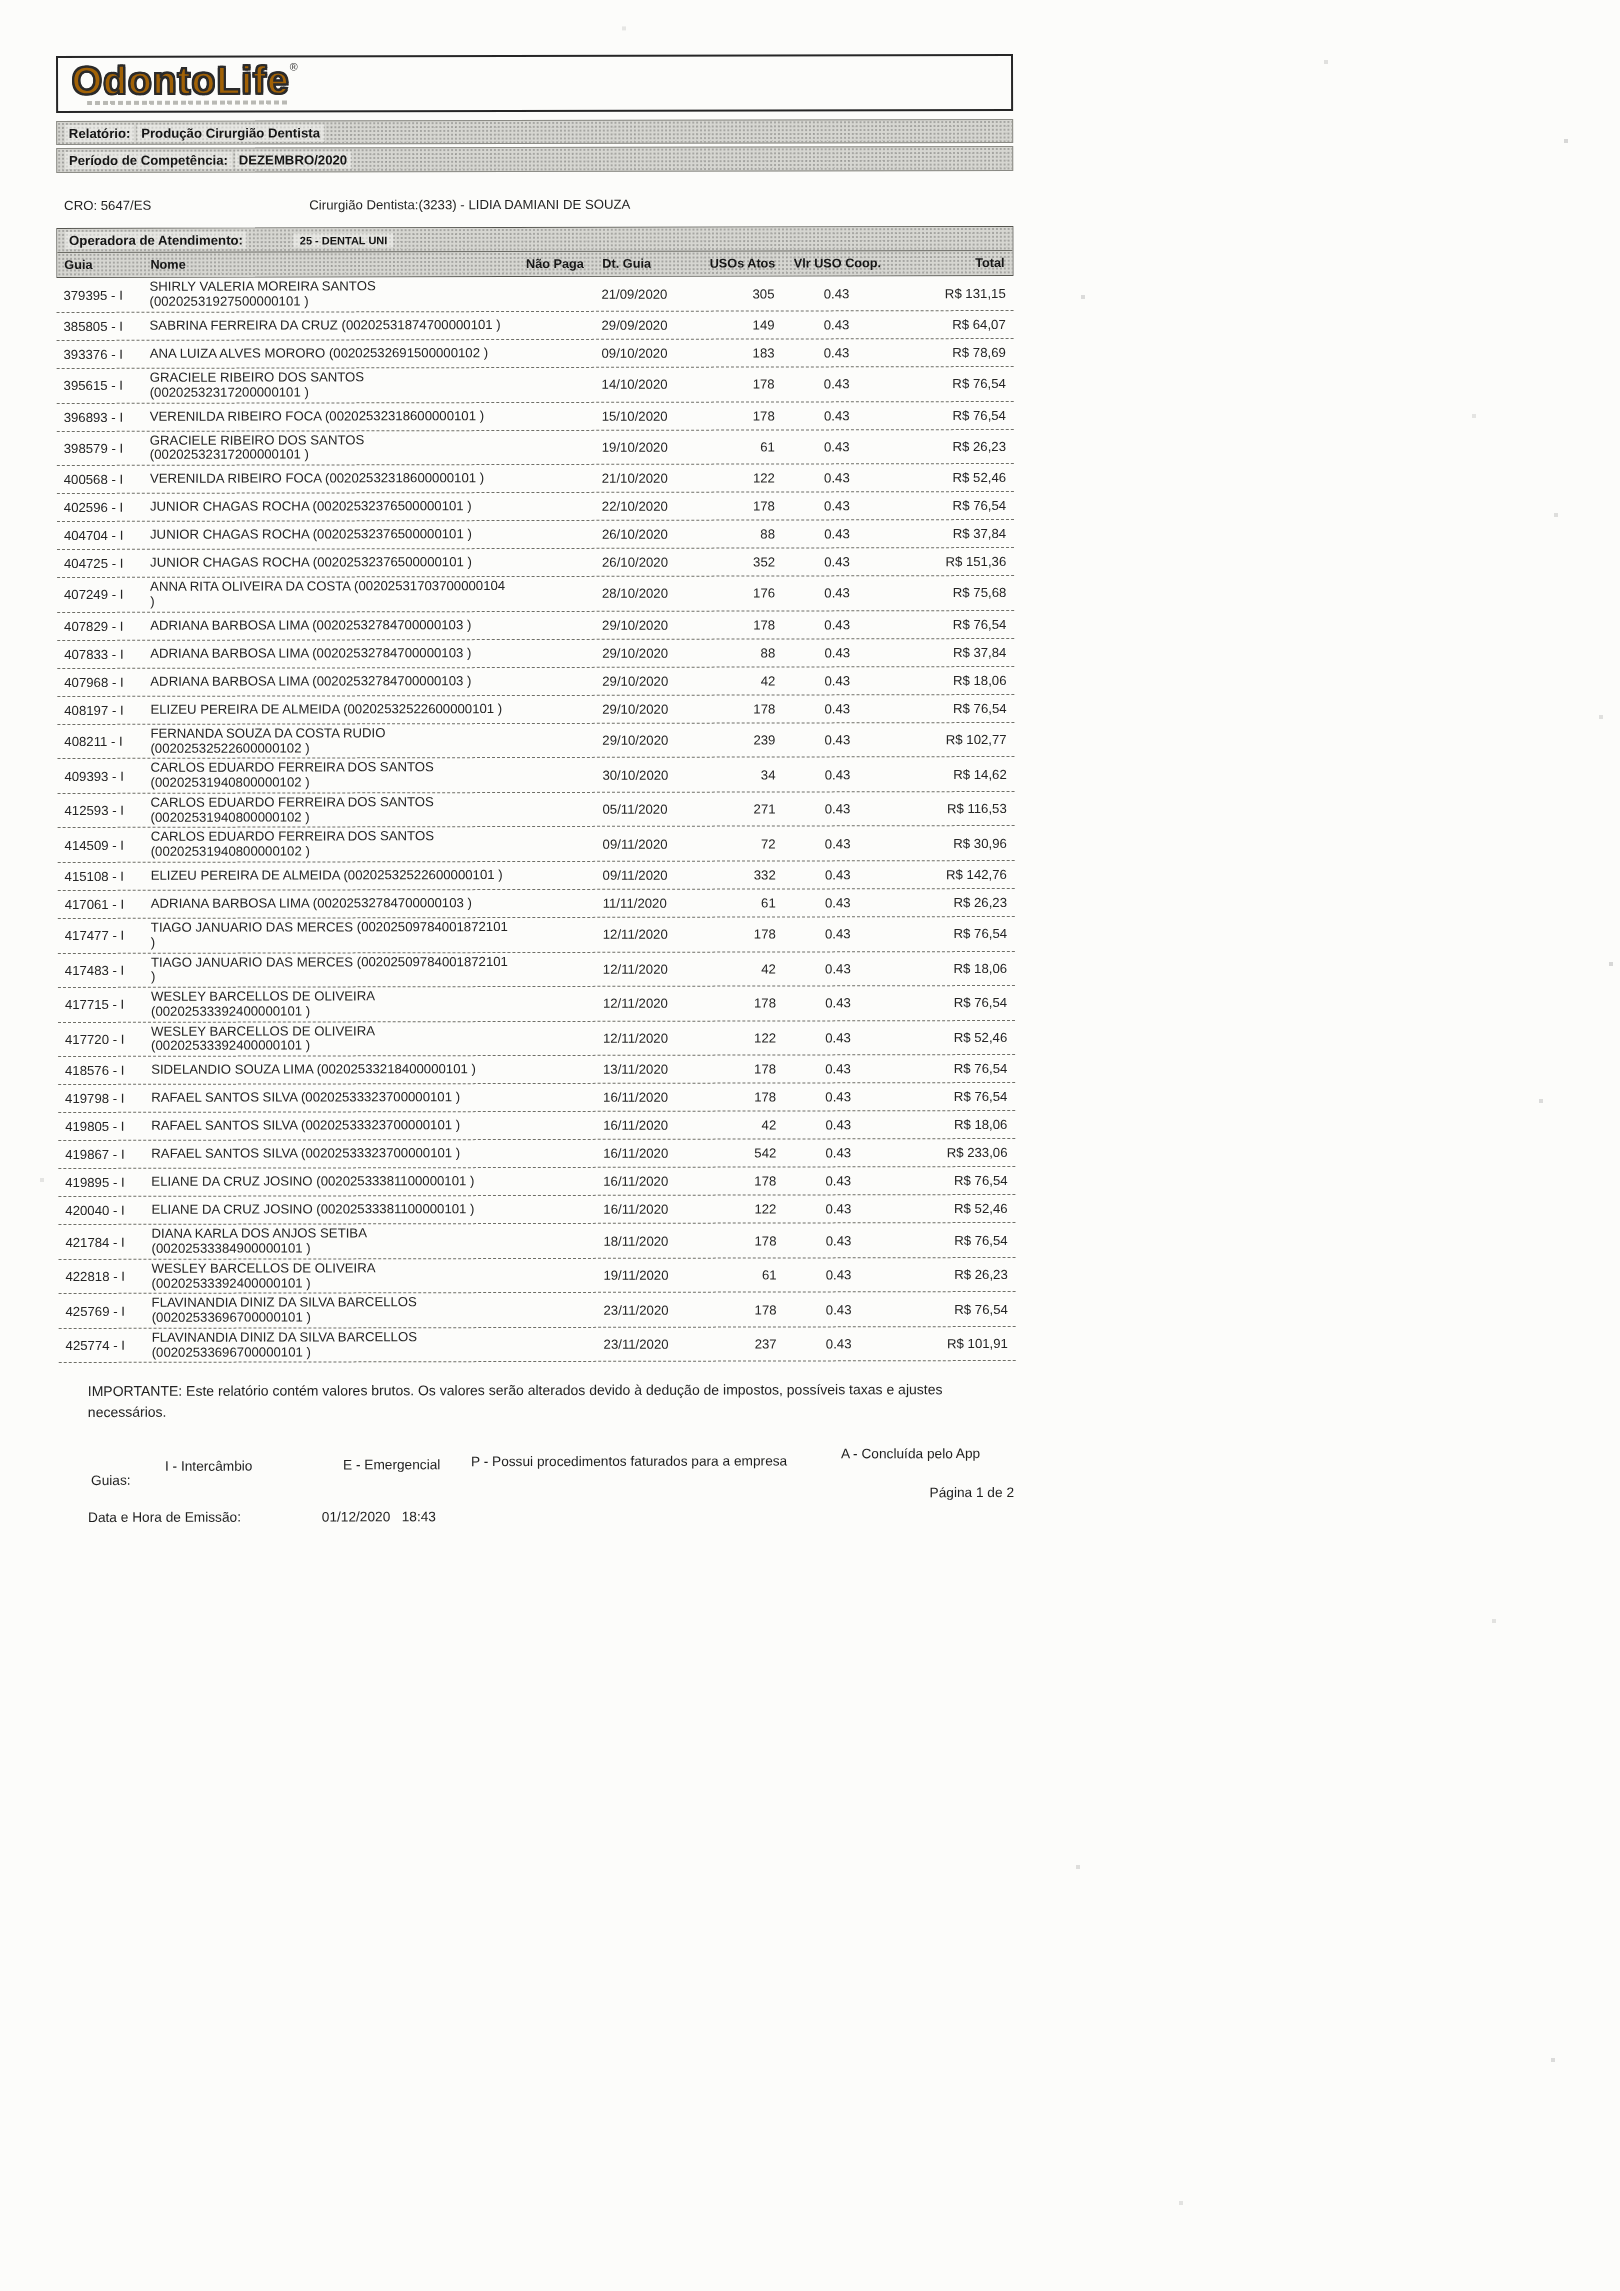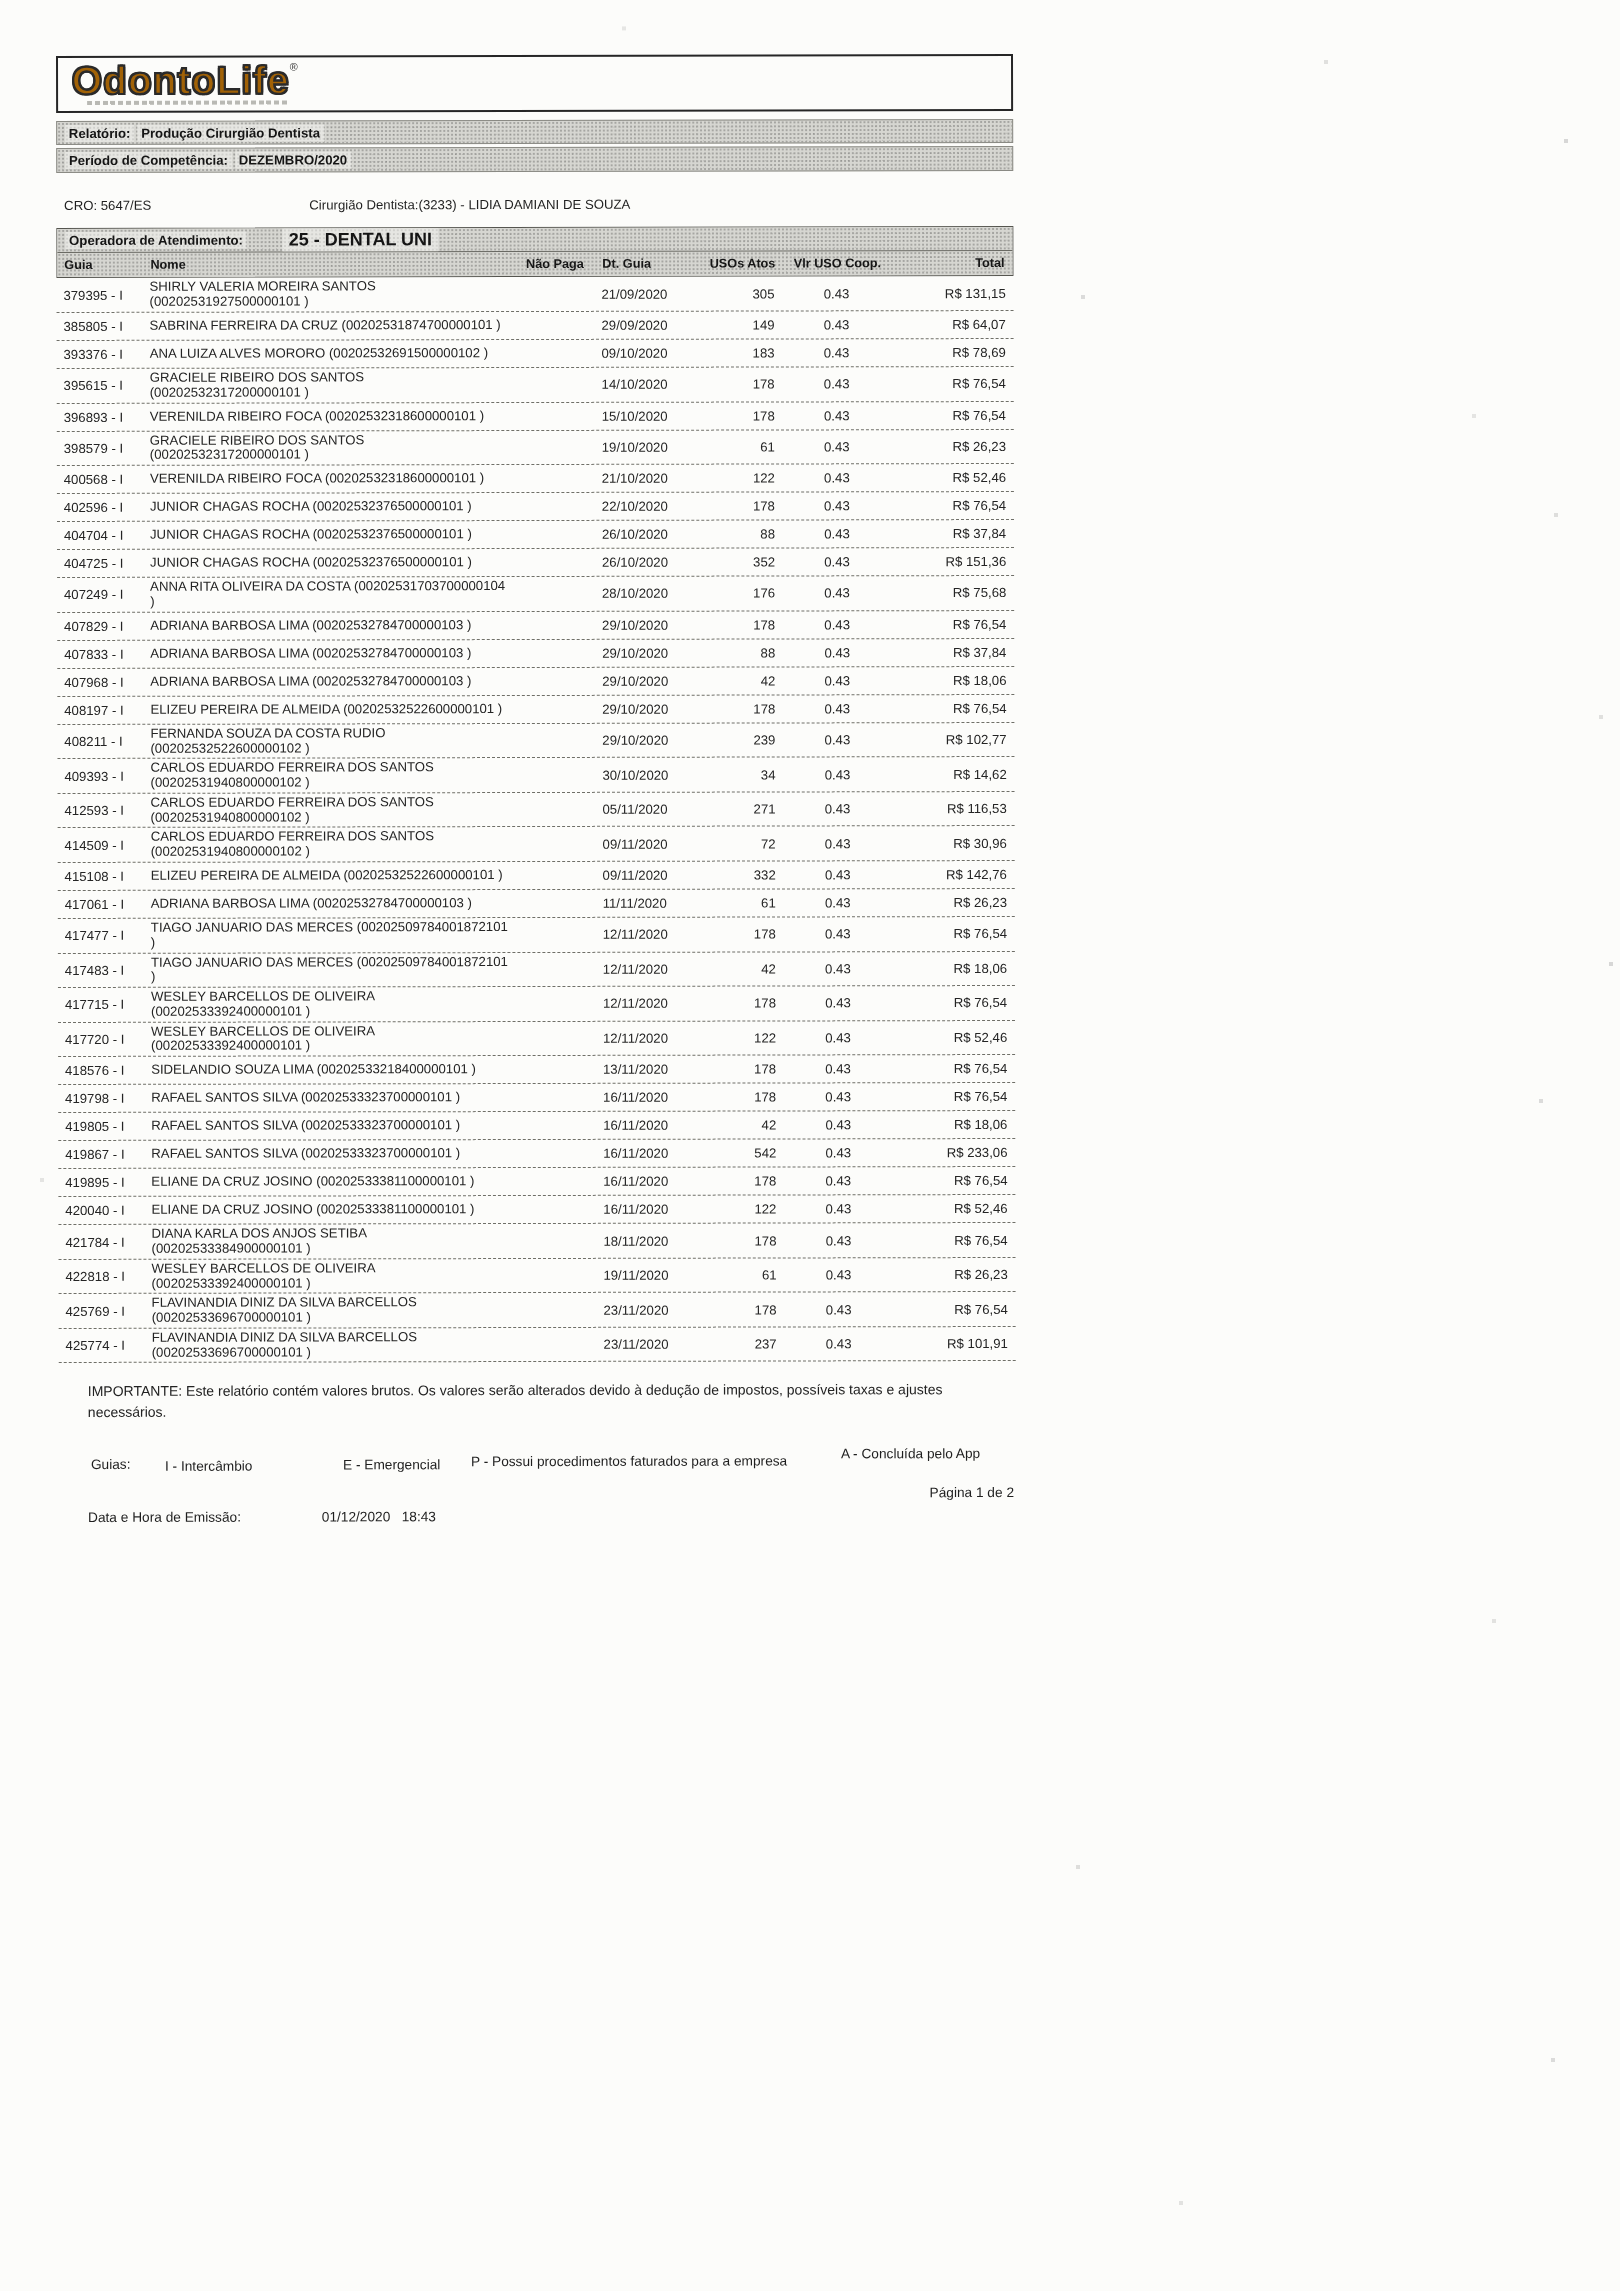--- a/index.html
+++ b/index.html
@@ -40,40 +40,40 @@
   .info-bar + .info-bar { margin-top:2.9px; }
   .bar-label, .bar-value { font-weight:700; font-size:13.2px; color:#151515; padding:1px 3.9px; background:rgba(244,244,240,.55); }
   .bar-value { margin-left:3px; }
 
   .cro-line { margin-top:25.5px; font-size:13.2px; position:relative; height:17.6px; padding-left:7.8px; }
   .dentist { position:absolute; left:253px; top:0; }
 
   
   .table-head { margin-top:12.7px; border:1px solid #55554f; }
   .operadora { height:22.5px; display:flex; align-items:center; padding-left:7.8px; }
-  .operadora-value { font-weight:700; font-size:18px; margin-left:36px; padding:1px 5.9px; background:rgba(244,244,240,.55); color:#151515; }
+  .operadora-value { font-weight:700; font-size:11px; margin-left:47px; padding:1px 5.9px; background:rgba(244,244,240,.55); color:#151515; }
   .col-header { height:25.5px; align-items:center; border-top:1px solid #6a6a64; font-weight:700; font-size:12.7px; color:#161616; }
 
   
   .trow { display:grid; grid-template-columns:93px 363px 83px 103px 76px 124px 1fr; }
   .c-guia  { padding-left:6.9px; text-align:left; }
   .c-nome  { text-align:left; }
   .c-nao   { text-align:center; }
   .c-dt    { text-align:left; padding-left:5.9px; }
   .c-usos  { text-align:right; }
   .c-vlr   { text-align:center; }
   .c-total { text-align:right; padding-right:7.8px; }
 
   .data-row { border-bottom:1px dashed #6f6f68; min-height:28px; align-items:center; padding:2px 0; font-size:13.2px; color:#242424; }
   .nome-line { line-height:1.12; }
 
   .important { margin:17.6px 0 0 29px; width:916px; font-size:14px; line-height:1.5; color:#222; }
 
   .legend-row { position:relative; margin-top:33px; height:21.6px; font-size:13.7px; }
-  .guias-label { position:absolute; left:32px; top:1px;text-align:center; }
+  .guias-label { position:absolute; left:32px; top:17px;text-align:center; }
   .legend-item { position:absolute; white-space:nowrap; }
   .legend-item-0 { left:106px; top:2.9px; }
   .legend-item-1 { left:238px; top:2px;margin-left:46px; }
   .legend-item-2 { left:412px; top:-1px; }
   .legend-item-3 { left:782px; top:-7.8px; }
 
   .pagenum { text-align:right; font-size:13.7px; margin-top:9.8px; padding-right:2px; }
   .emission { margin-top:7.8px; padding-left:29px; font-size:13.7px; }
   .emission-value { margin-left:77px; white-space:pre; }
 

